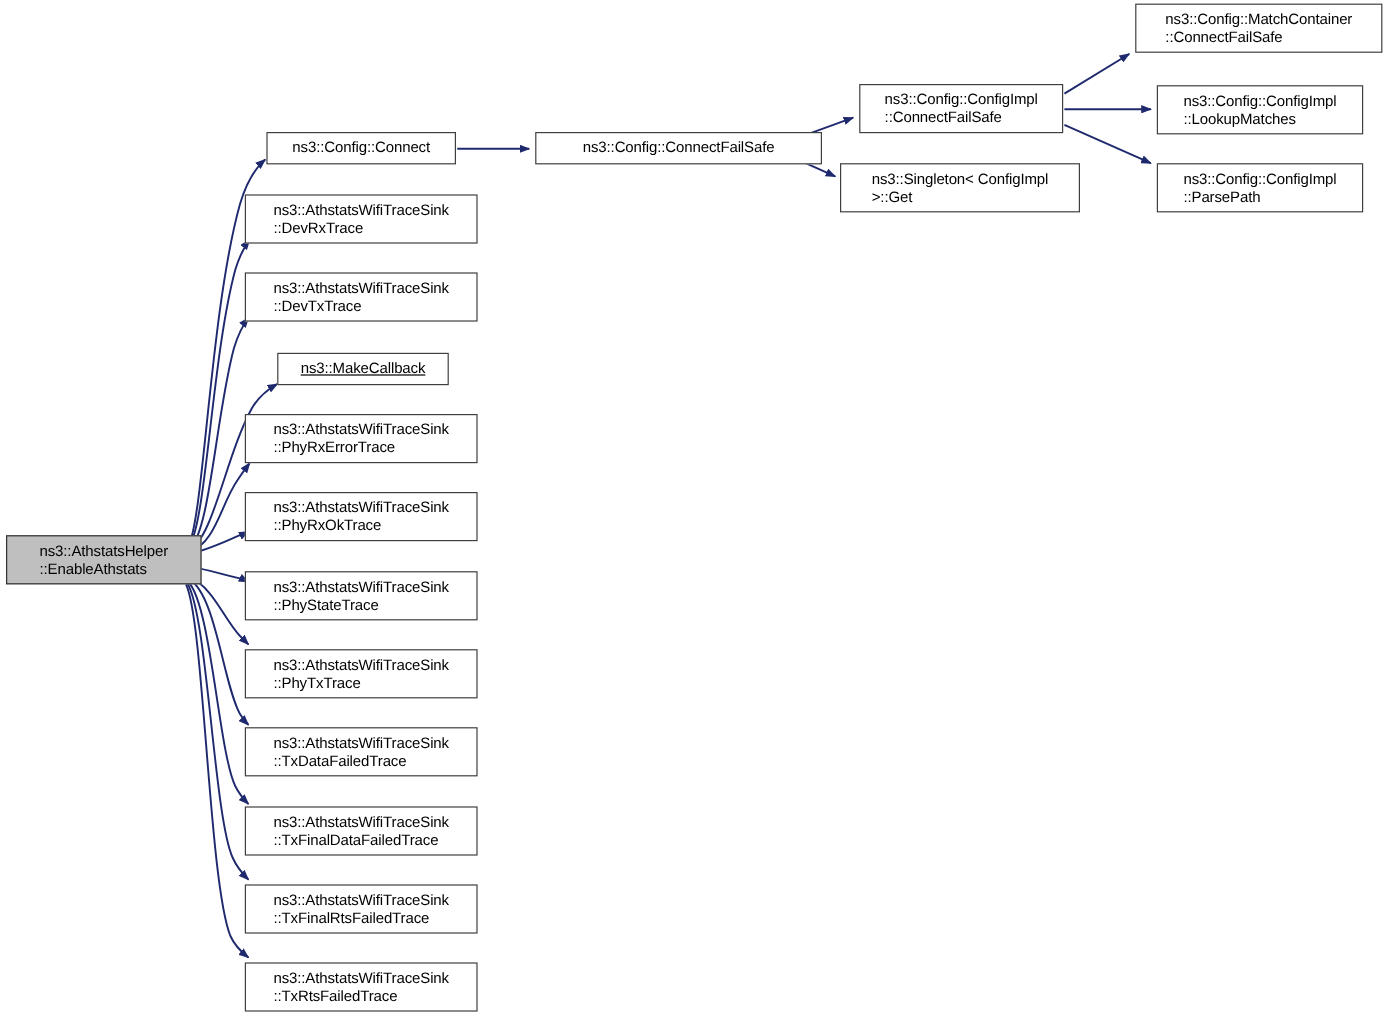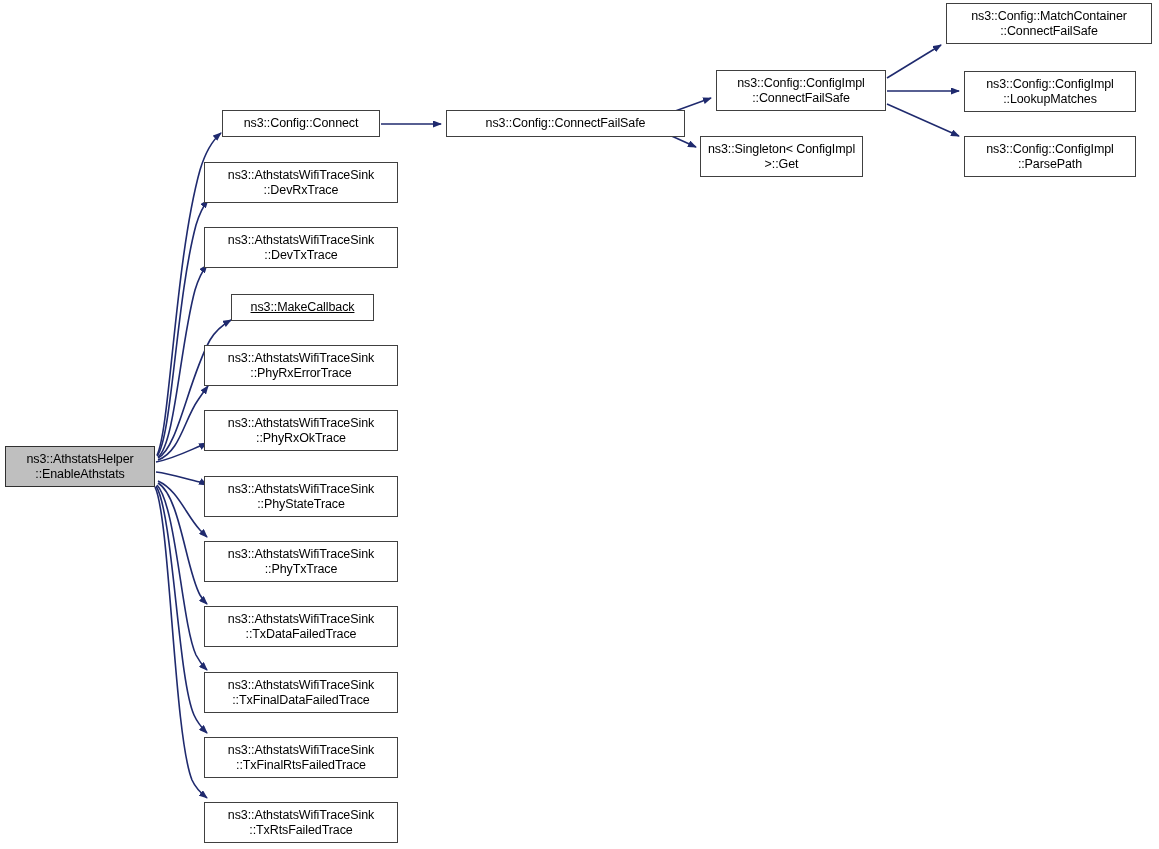--- a/index.html
+++ b/index.html
@@ -26,21 +26,20 @@
     pointer-events: none;
   }
   .node {
     position: absolute;
     box-sizing: border-box;
     border: 1px solid #404040;
     background: #ffffff;
     display: flex;
     align-items: center;
     justify-content: center;
-    text-align: center;
     color: #000000;
     font-size: 12.5px;
     line-height: 15px;
     letter-spacing: -0.1px;
     white-space: pre-line;
     padding: 0 3px;
   }
   .node.highlight {
     background: #bfbfbf;
     border-color: #303030;
@@ -77,21 +76,21 @@
         <path d="M381,124 L441,124" fill="none" stroke="#1f2a6e" stroke-width="1.6" marker-end="url(#arrowhead)"></path>
         <path d="M656,118 L711,98" fill="none" stroke="#1f2a6e" stroke-width="1.6" marker-end="url(#arrowhead)"></path>
         <path d="M656,129 L696,147" fill="none" stroke="#1f2a6e" stroke-width="1.6" marker-end="url(#arrowhead)"></path>
         <path d="M887,78 L941,45" fill="none" stroke="#1f2a6e" stroke-width="1.6" marker-end="url(#arrowhead)"></path>
         <path d="M887,91 L959,91" fill="none" stroke="#1f2a6e" stroke-width="1.6" marker-end="url(#arrowhead)"></path>
         <path d="M887,104 L959,136" fill="none" stroke="#1f2a6e" stroke-width="1.6" marker-end="url(#arrowhead)"></path>
       </g>
   </svg>
 
   <div id="node-layer">
-      <div class="node highlight" style="left: 5px; top: 446px; width: 150px; height: 41px;"><span class="node-label">ns3::AthstatsHelper
+      <div class="node highlight" style="left: 5px; top: 446px; width: 163px; height: 41px;"><span class="node-label">ns3::AthstatsHelper
 ::EnableAthstats</span></div>
       <div class="node" style="left: 222px; top: 110px; width: 158px; height: 27px;"><span class="node-label">ns3::Config::Connect</span></div>
       <div class="node" style="left: 204px; top: 162px; width: 194px; height: 41px;"><span class="node-label">ns3::AthstatsWifiTraceSink
 ::DevRxTrace</span></div>
       <div class="node" style="left: 204px; top: 227px; width: 194px; height: 41px;"><span class="node-label">ns3::AthstatsWifiTraceSink
 ::DevTxTrace</span></div>
       <div class="node" style="left: 231px; top: 294px; width: 143px; height: 27px; text-decoration: underline;"><span class="node-label">ns3::MakeCallback</span></div>
       <div class="node" style="left: 204px; top: 345px; width: 194px; height: 41px;"><span class="node-label">ns3::AthstatsWifiTraceSink
 ::PhyRxErrorTrace</span></div>
       <div class="node" style="left: 204px; top: 410px; width: 194px; height: 41px;"><span class="node-label">ns3::AthstatsWifiTraceSink
@@ -104,21 +103,21 @@
 ::TxDataFailedTrace</span></div>
       <div class="node" style="left: 204px; top: 672px; width: 194px; height: 41px;"><span class="node-label">ns3::AthstatsWifiTraceSink
 ::TxFinalDataFailedTrace</span></div>
       <div class="node" style="left: 204px; top: 737px; width: 194px; height: 41px;"><span class="node-label">ns3::AthstatsWifiTraceSink
 ::TxFinalRtsFailedTrace</span></div>
       <div class="node" style="left: 204px; top: 802px; width: 194px; height: 41px;"><span class="node-label">ns3::AthstatsWifiTraceSink
 ::TxRtsFailedTrace</span></div>
       <div class="node" style="left: 446px; top: 110px; width: 239px; height: 27px;"><span class="node-label">ns3::Config::ConnectFailSafe</span></div>
       <div class="node" style="left: 716px; top: 70px; width: 170px; height: 41px;"><span class="node-label">ns3::Config::ConfigImpl
 ::ConnectFailSafe</span></div>
-      <div class="node" style="left: 700px; top: 136px; width: 163px; height: 41px;"><span class="node-label">ns3::Singleton&lt; ConfigImpl
+      <div class="node" style="left: 700px; top: 136px; width: 200px; height: 41px;"><span class="node-label">ns3::Singleton&lt; ConfigImpl
 &gt;::Get</span></div>
       <div class="node" style="left: 946px; top: 3px; width: 206px; height: 41px;"><span class="node-label">ns3::Config::MatchContainer
 ::ConnectFailSafe</span></div>
       <div class="node" style="left: 964px; top: 71px; width: 172px; height: 41px;"><span class="node-label">ns3::Config::ConfigImpl
 ::LookupMatches</span></div>
       <div class="node" style="left: 964px; top: 136px; width: 172px; height: 41px;"><span class="node-label">ns3::Config::ConfigImpl
 ::ParsePath</span></div>
     </div>
 
 </div>

